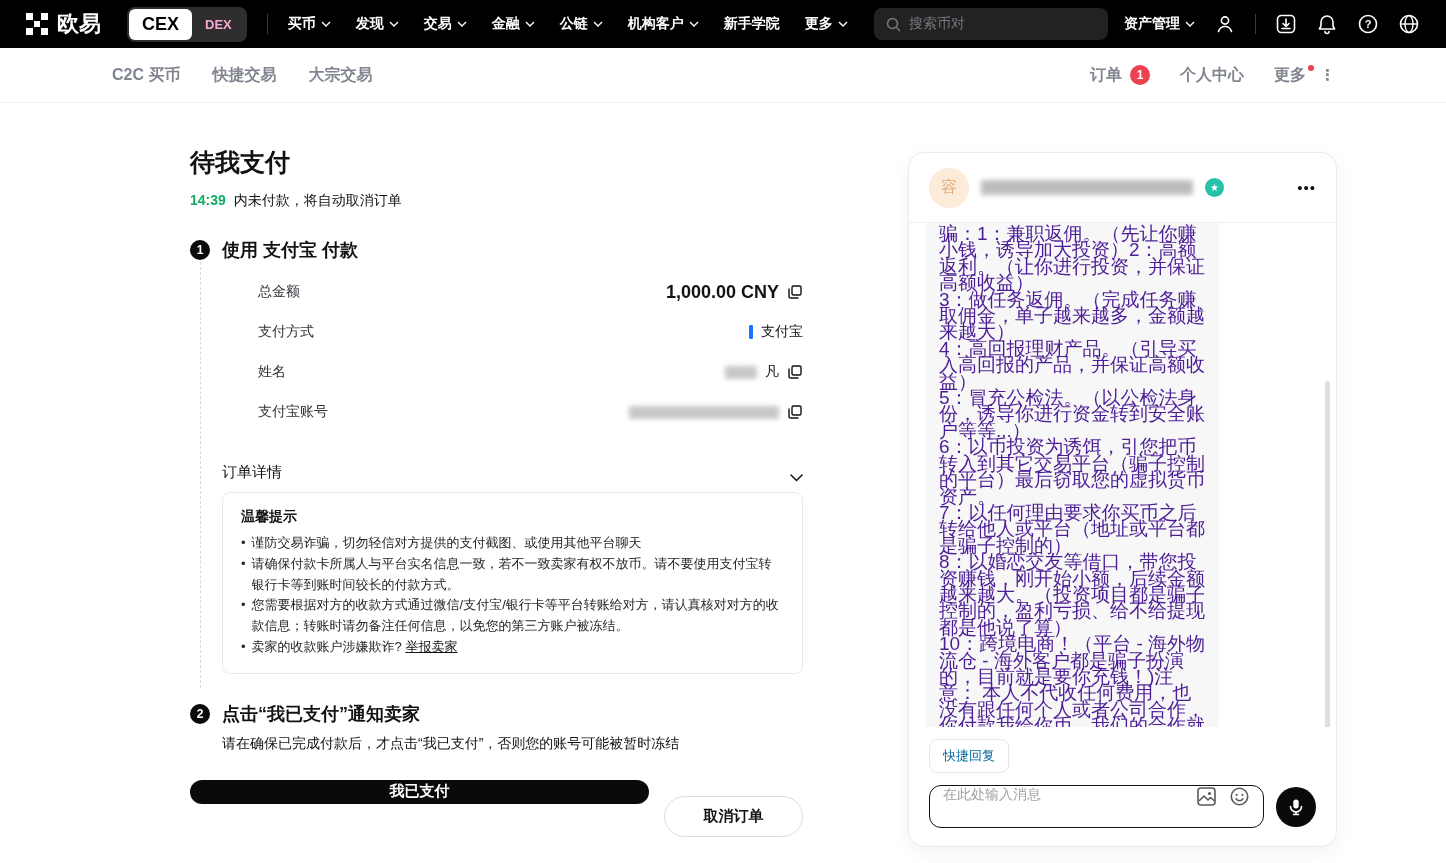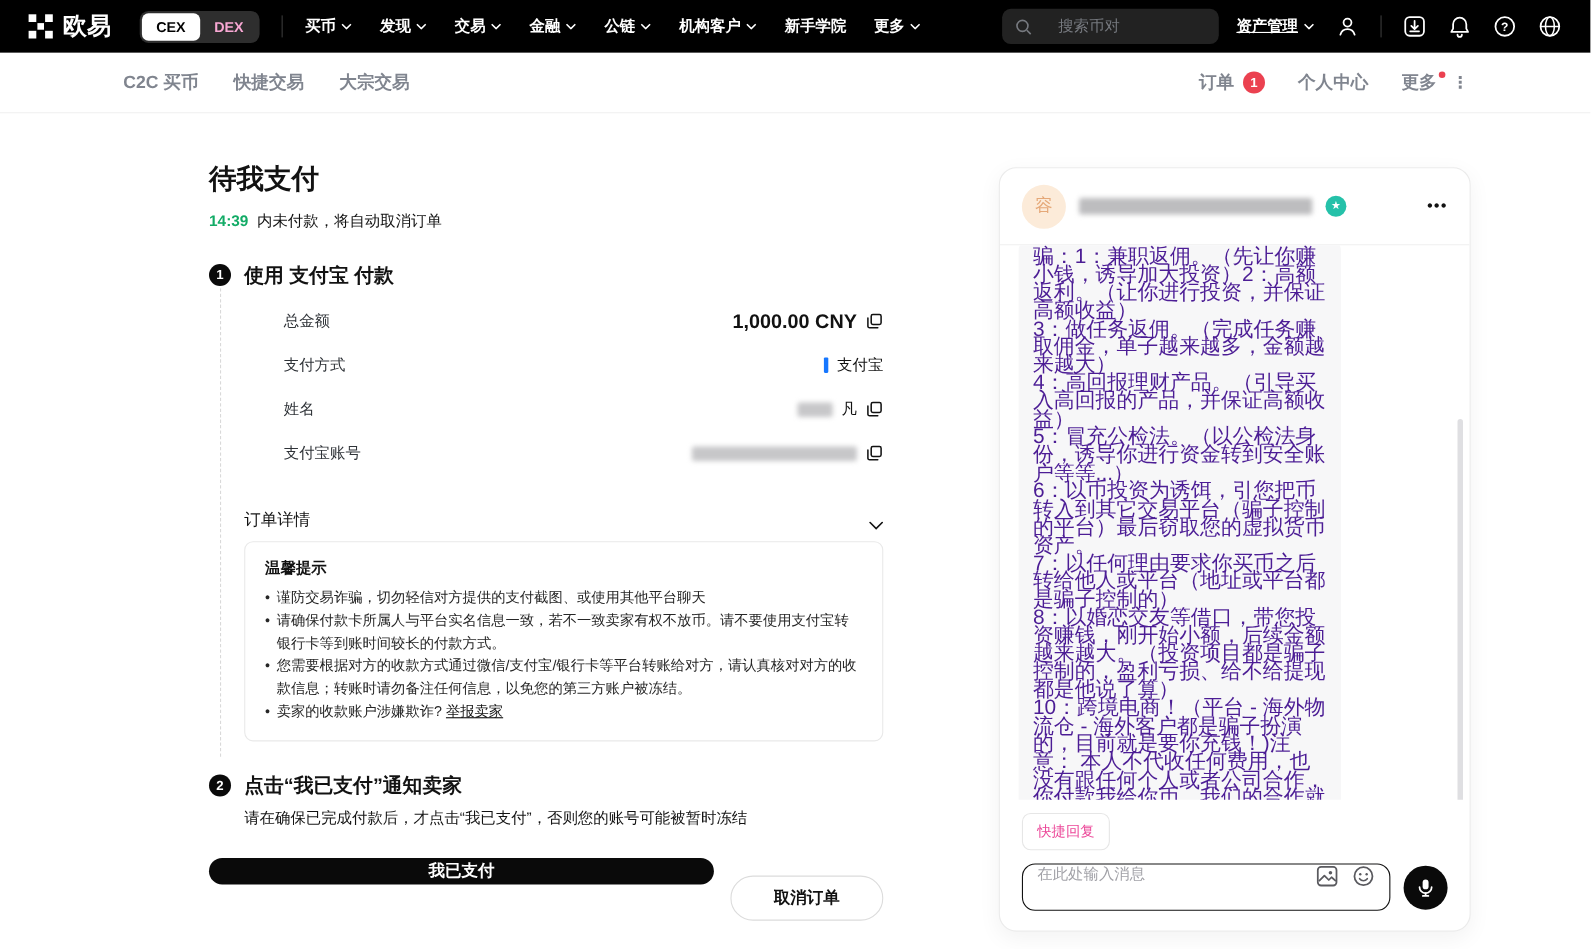--- a/index.html
+++ b/index.html
@@ -14,31 +14,31 @@
   .brand { display:flex; align-items:center; gap:9px; margin-right:26px; }
   .logo-grid { width:22px; height:22px; display:grid;
     grid-template-columns:repeat(3,1fr); grid-template-rows:repeat(3,1fr); gap:1px; }
   .logo-grid i { background:#fff; }
   .logo-grid i:nth-child(1){grid-area:1/1;} .logo-grid i:nth-child(2){grid-area:1/3;}
   .logo-grid i:nth-child(3){grid-area:2/2;} .logo-grid i:nth-child(4){grid-area:3/1;}
   .logo-grid i:nth-child(5){grid-area:3/3;}
   .brand-name { font-size:22px; font-weight:bold; }
   .toggle { display:flex; align-items:center; background:#2e2e2e; border-radius:8px;
     padding:2px; margin-right:20px; }
-  .toggle .cex { background:#fff; color:#000; font-size:13px; font-weight:bold;
+  .toggle .cex { background:#fff; color:#000; font-size:18px; font-weight:bold;
     padding:5px 13px; border-radius:6px; }
   .toggle .dex { color:#f9a8d4; font-size:13px; font-weight:bold; padding:5px 13px; }
   .vsep { width:1px; height:20px; background:#3a3a3a; margin-right:20px; }
   .menu { display:flex; align-items:center; gap:25px; font-size:14px; font-weight:600; }
   .menu-item { display:flex; align-items:center; gap:5px; cursor:pointer; white-space:nowrap; }
-  .search { margin-left:auto; width:197px; height:32px; background:#222;
-    border-radius:8px; display:flex; align-items:center; gap:24px; padding:0 12px;
+  .search { margin-left:auto; width:234px; height:32px; background:#222;
+    border-radius:8px; display:flex; align-items:center; gap:8px; padding:0 12px;
     color:#76797f; font-size:14px; }
   .assets { display:flex; align-items:center; gap:5px; font-size:14px; font-weight:600;
-    margin-left:16px; white-space:nowrap;text-decoration:underline; }
+    margin-left:16px; white-space:nowrap; }
   .navicons { display:flex; align-items:center; gap:19px; margin-left:19px; }
   .navicons svg { display:block; }
   
   .subnav { position:absolute; top:48px; left:0; width:1446px; height:55px;
     display:flex; align-items:center; padding:0 112px; border-bottom:1px solid #f0f0f0;
     background:#fff; }
   .subnav-left { display:flex; gap:32px; font-size:16px; color:#80858f; font-weight:600; }
   .subnav-right { margin-left:auto; display:flex; align-items:center; gap:30px;
     font-size:16px; color:#80858f; font-weight:600; }
   .order-wrap { display:flex; align-items:center; gap:8px; }
@@ -96,21 +96,21 @@
   .chat-body { flex:1; overflow:hidden; position:relative; padding:0 0 0 17px; }
   .bubble { width:293px; background:#f7f7f8; border-radius:12px; padding:10px 13px 12px;
     margin-top:-7px; }
   .bubble-text { font-size:19px; line-height:16.4px; color:#4c1d95; white-space:pre-line; }
   .bubble-sep { border-top:1px solid #e4e4e6; margin-top:12px; }
   .bubble-note { font-size:12px; color:#9b9ba1; margin-top:9px; }
   .chat-scrollbar { position:absolute; right:6px; top:158px; width:5px; height:368px;
     background:#dfdfe2; border-radius:3px; }
   .chat-footer { flex:none; padding:12px 20px 18px; }
   .quick-chip { display:inline-flex; align-items:center; border:1px solid #e6e6e6;
-    border-radius:8px; padding:7px 13px; font-size:13px; color:#ec4899; cursor:pointer;
+    border-radius:8px; padding:7px 13px; font-size:13px; color:#0369a1; cursor:pointer;
     margin-bottom:12px; background:#fff; }
   .input-row { display:flex; align-items:center; gap:12px; }
   .msg-input { flex:1; height:43px; border:1.5px solid #121212; border-radius:12px;
     display:flex; align-items:flex-start; padding:0 13px; gap:12px; }
   .msg-input input { flex:1; border:none; outline:none; font-size:14px; color:#121212;
     font-family:inherit; background:transparent; }
   .msg-input input::placeholder { color:#a2a2a8; }
   .mic-btn { width:40px; height:40px; border-radius:50%; background:#0a0a0a; border:none;
     display:flex; align-items:center; justify-content:center; cursor:pointer; flex:none; }
 </style>

